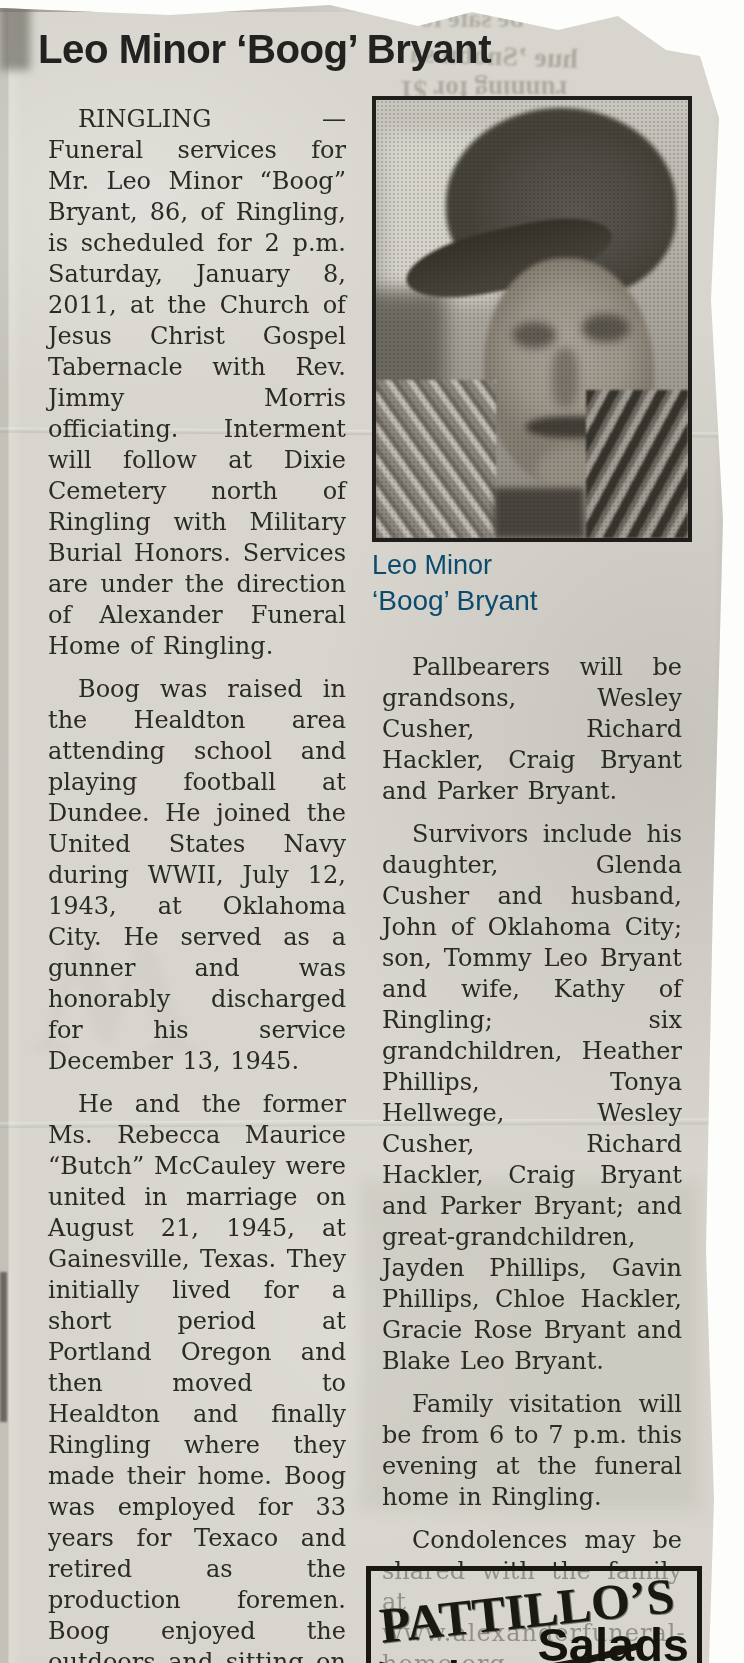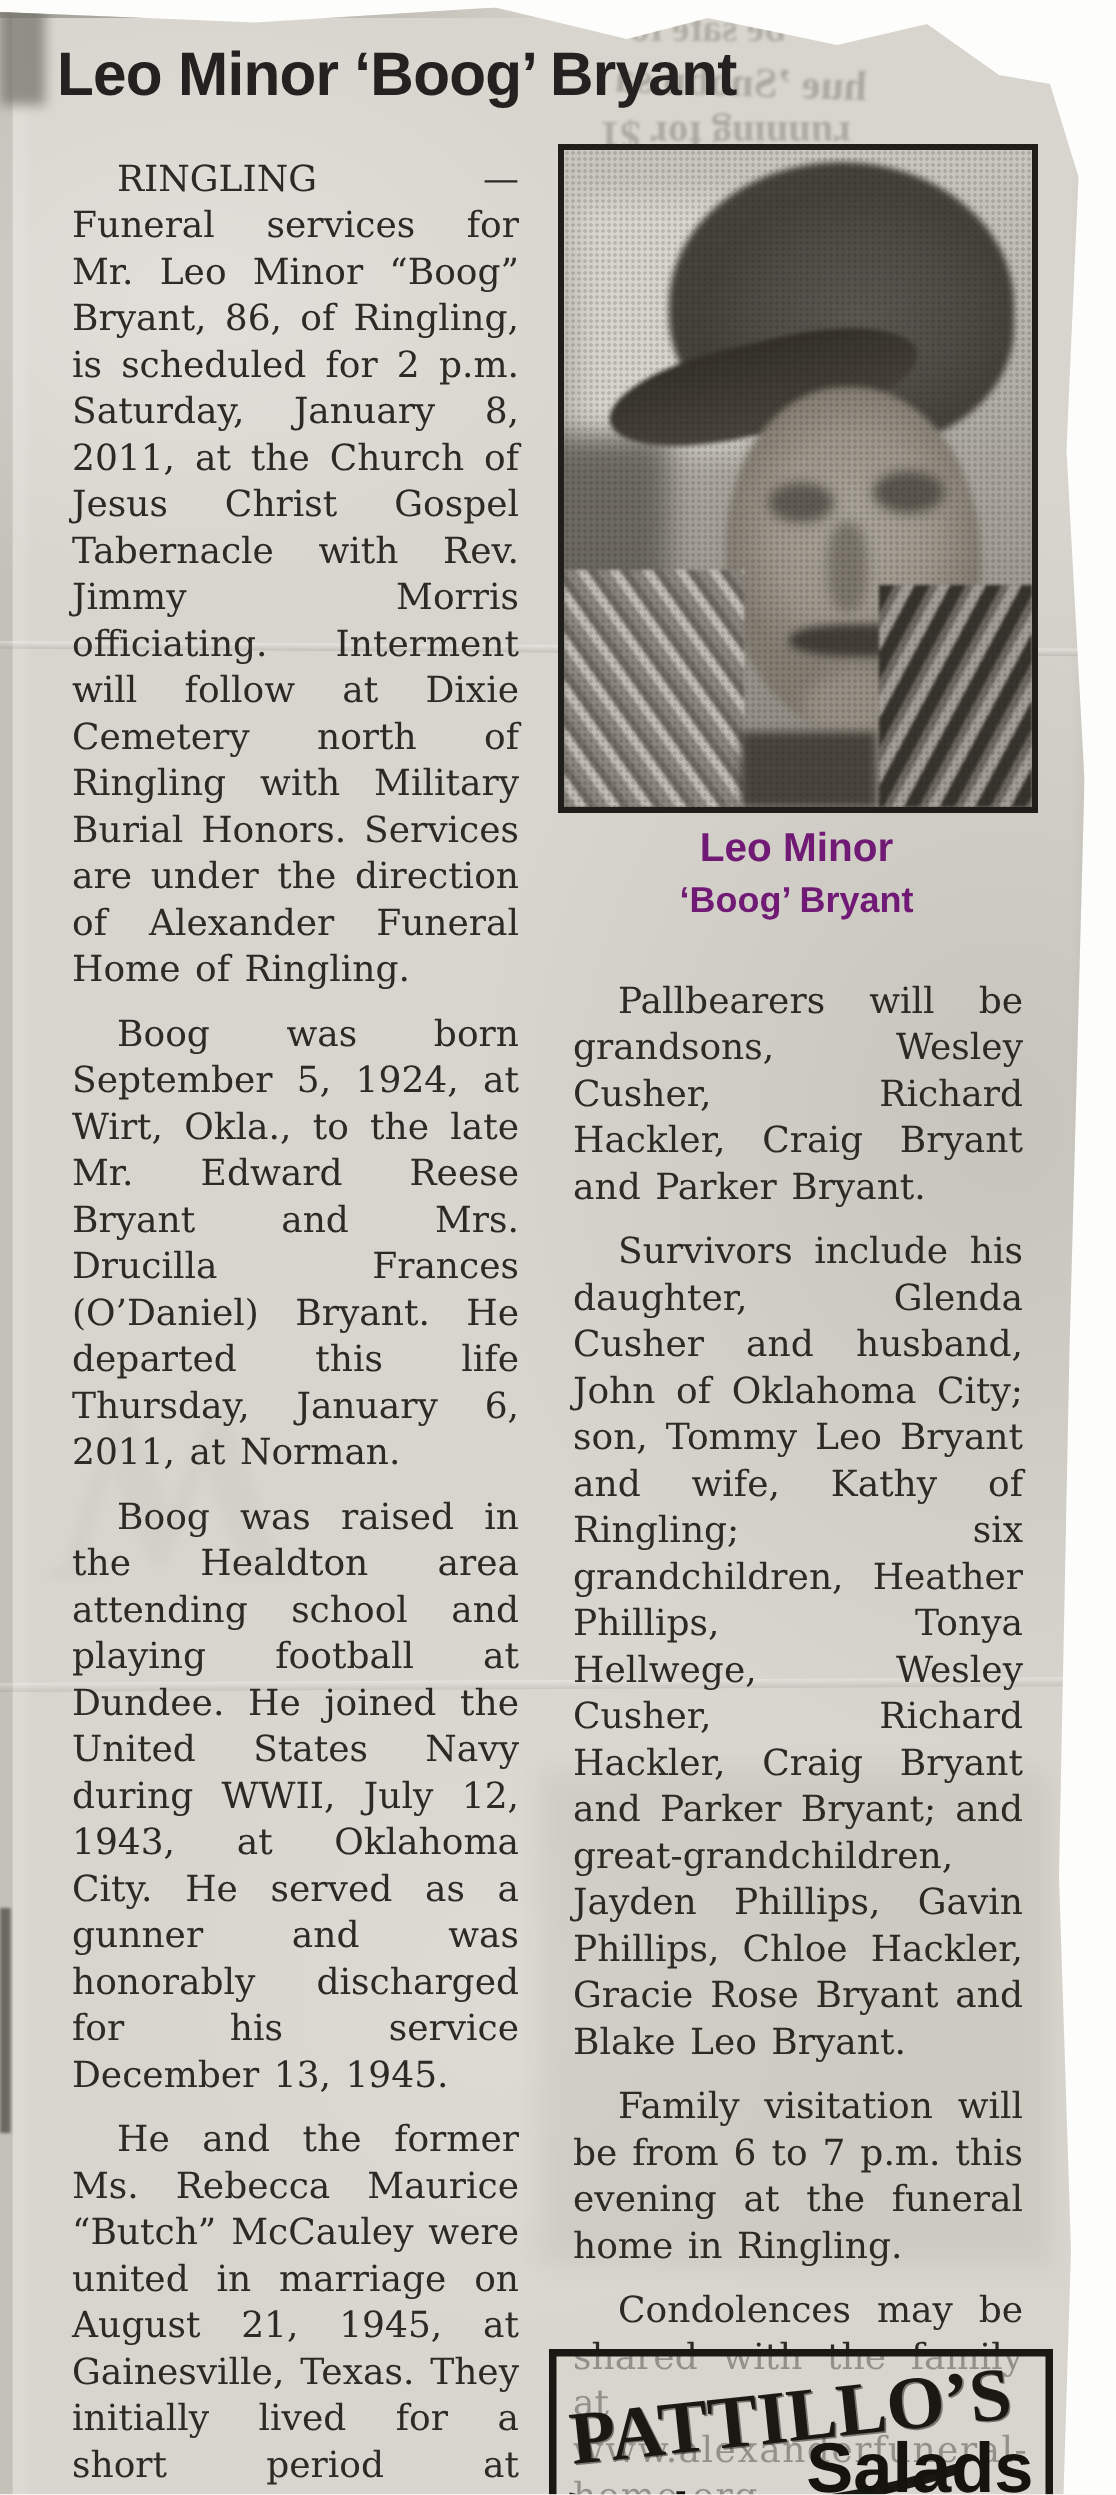--- a/index.html
+++ b/index.html
@@ -71,24 +71,24 @@
   .ph-shirtL{left:0px;top:280px;width:120px;height:158px;
       background:repeating-linear-gradient(55deg,#8a867e 0 7px,#c0bcb3 7px 13px,#6f6b63 13px 18px);
       filter:blur(1px);}
   .ph-shirtR{left:210px;top:290px;width:102px;height:148px;
       background:repeating-linear-gradient(118deg,#37342e 0 9px,#6e6a62 9px 14px,#a29d94 14px 21px);
       filter:blur(1px);}
   .ph-collar{left:118px;top:388px;width:90px;height:50px;background:#494差540;background:#49453e;filter:blur(3px);}
   .ph-dots{left:0;top:0;right:0;bottom:0;background-image:radial-gradient(rgba(20,20,16,.16) 1px, transparent 1.4px);background-size:4px 4px;}
 
   
-  .caption{position:absolute;left:372px;top:548px;width:318px;text-align:center;
-     font-family:"Liberation Sans",sans-serif;font-weight:700;color:#701a75;}
+  .caption{position:absolute;left:372px;top:548px;width:318px;text-align:left;
+     font-family:"Liberation Sans",sans-serif;font-weight:400;color:#0c4a6e;}
   .caption .c1{font-size:27px;line-height:34px;}
-  .caption .c2{font-size:24px;line-height:38px;}
+  .caption .c2{font-size:28px;line-height:38px;}
 
   
   .ad{position:absolute;left:366px;top:1566px;width:326px;height:120px;border:5px solid #191813;
       overflow:hidden;background:rgba(215,213,205,.6);}
   .ad-brand{position:absolute;left:6px;top:26px;font-family:"Liberation Serif",serif;font-weight:700;
       font-size:50px;color:#191812;transform:rotate(-6deg);letter-spacing:0px;transform-origin:left top;
       text-shadow:1px 1px 0 rgba(25,24,18,.5);}
   .ad-swoosh{position:absolute;left:2px;top:18px;}
   .ad-fresh{position:absolute;right:8px;top:0px;font-family:"Liberation Sans",sans-serif;
       font-weight:700;font-size:47px;color:#14130e;}
@@ -113,21 +113,20 @@
 
     <div class="ghost g1">be safe fo</div>
     <div class="ghost g2">hue ’Snobn sa</div>
     <div class="ghost g3">running for $1</div>
     <div class="ghost g4">W</div>
 
     <div class="headline">Leo Minor ‘Boog’ Bryant</div>
 
     <div class="col col-left">
       <p class="indent">RINGLING — Funeral services for Mr. Leo Minor “Boog” Bryant, 86, of Ringling, is scheduled for 2 p.m. Saturday, January 8, 2011, at the Church of Jesus Christ Gospel Tabernacle with Rev. Jimmy Morris officiating. Interment will follow at Dixie Cemetery north of Ringling with Military Burial Honors. Services are under the direction of Alexander Funeral Home of Ringling.</p>
-      <p class="indent">Boog was born September 5, 1924, at Wirt, Okla., to the late Mr. Edward Reese Bryant and Mrs. Drucilla Frances (O’Daniel) Bryant. He departed this life Thursday, January 6, 2011, at Norman.</p>
       <p class="indent">Boog was raised in the Healdton area attending school and playing football at Dundee. He joined the United States Navy during WWII, July 12, 1943, at Oklahoma City. He served as a gunner and was honorably discharged for his service December 13, 1945.</p>
       <p class="indent">He and the former Ms. Rebecca Maurice “Butch” McCauley were united in marriage on August 21, 1945, at Gainesville, Texas. They initially lived for a short period at Portland Oregon and then moved to Healdton and finally Ringling where they made their home. Boog was employed for 33 years for Texaco and retired as the production foremen. Boog enjoyed the outdoors and sitting on his back porch feeding his squirrels. He was baptized at the Gospel Tabernacle.</p>
 
     </div>
 
     <div class="photo">
       <div class="ph ph-bg"></div>
       <div class="ph ph-window"></div>
       <div class="ph ph-sidefig"></div>
       <div class="ph ph-cap"></div>

